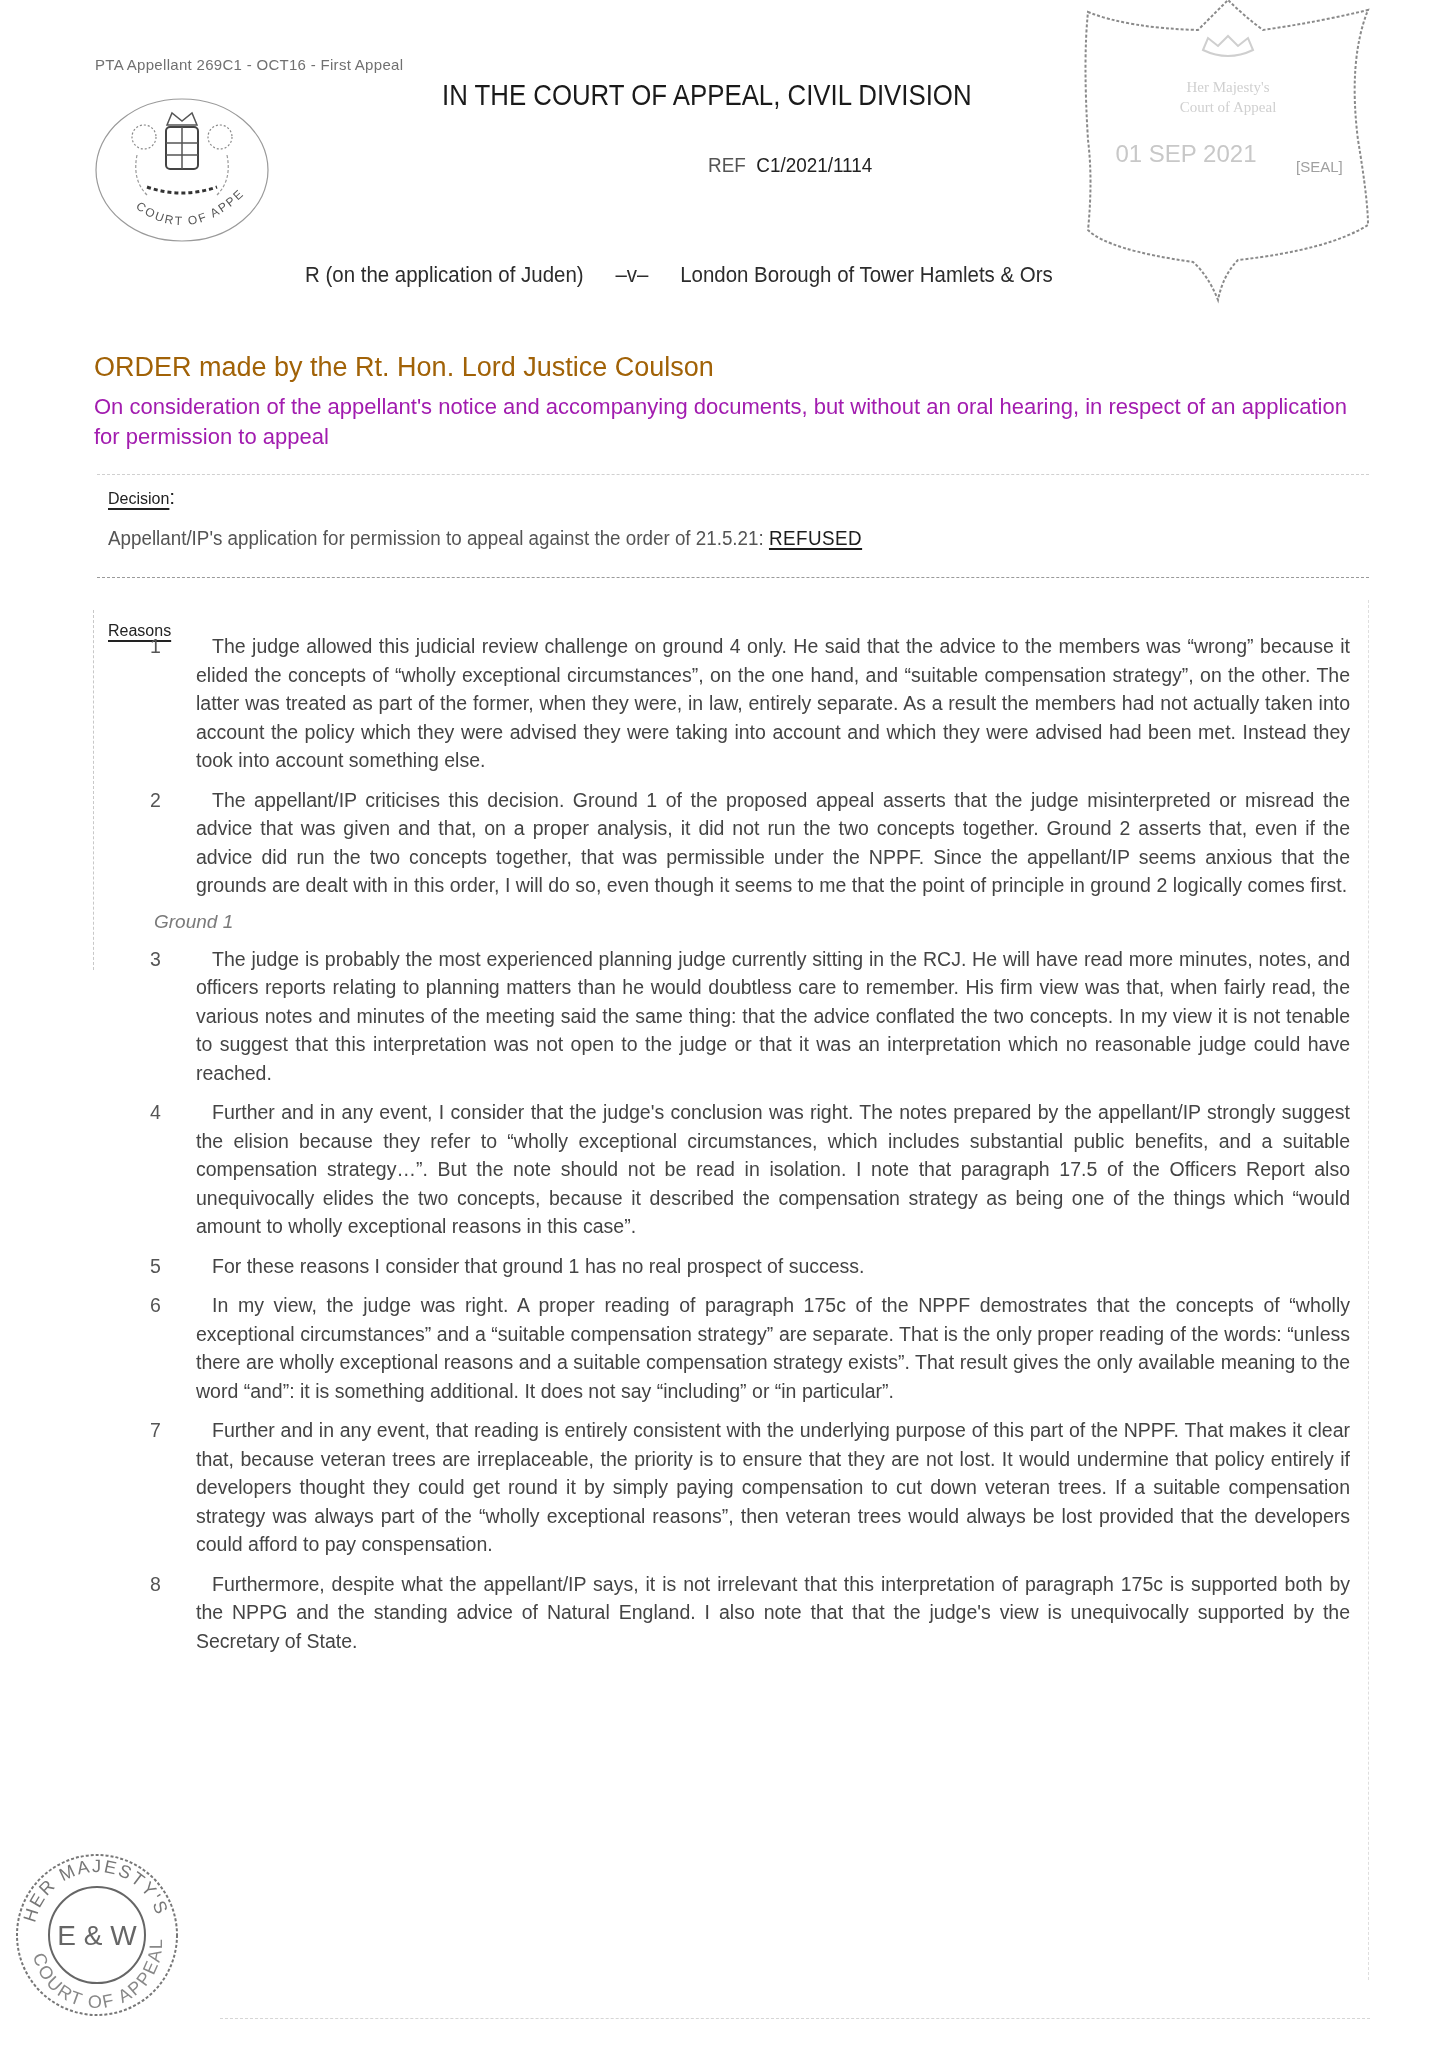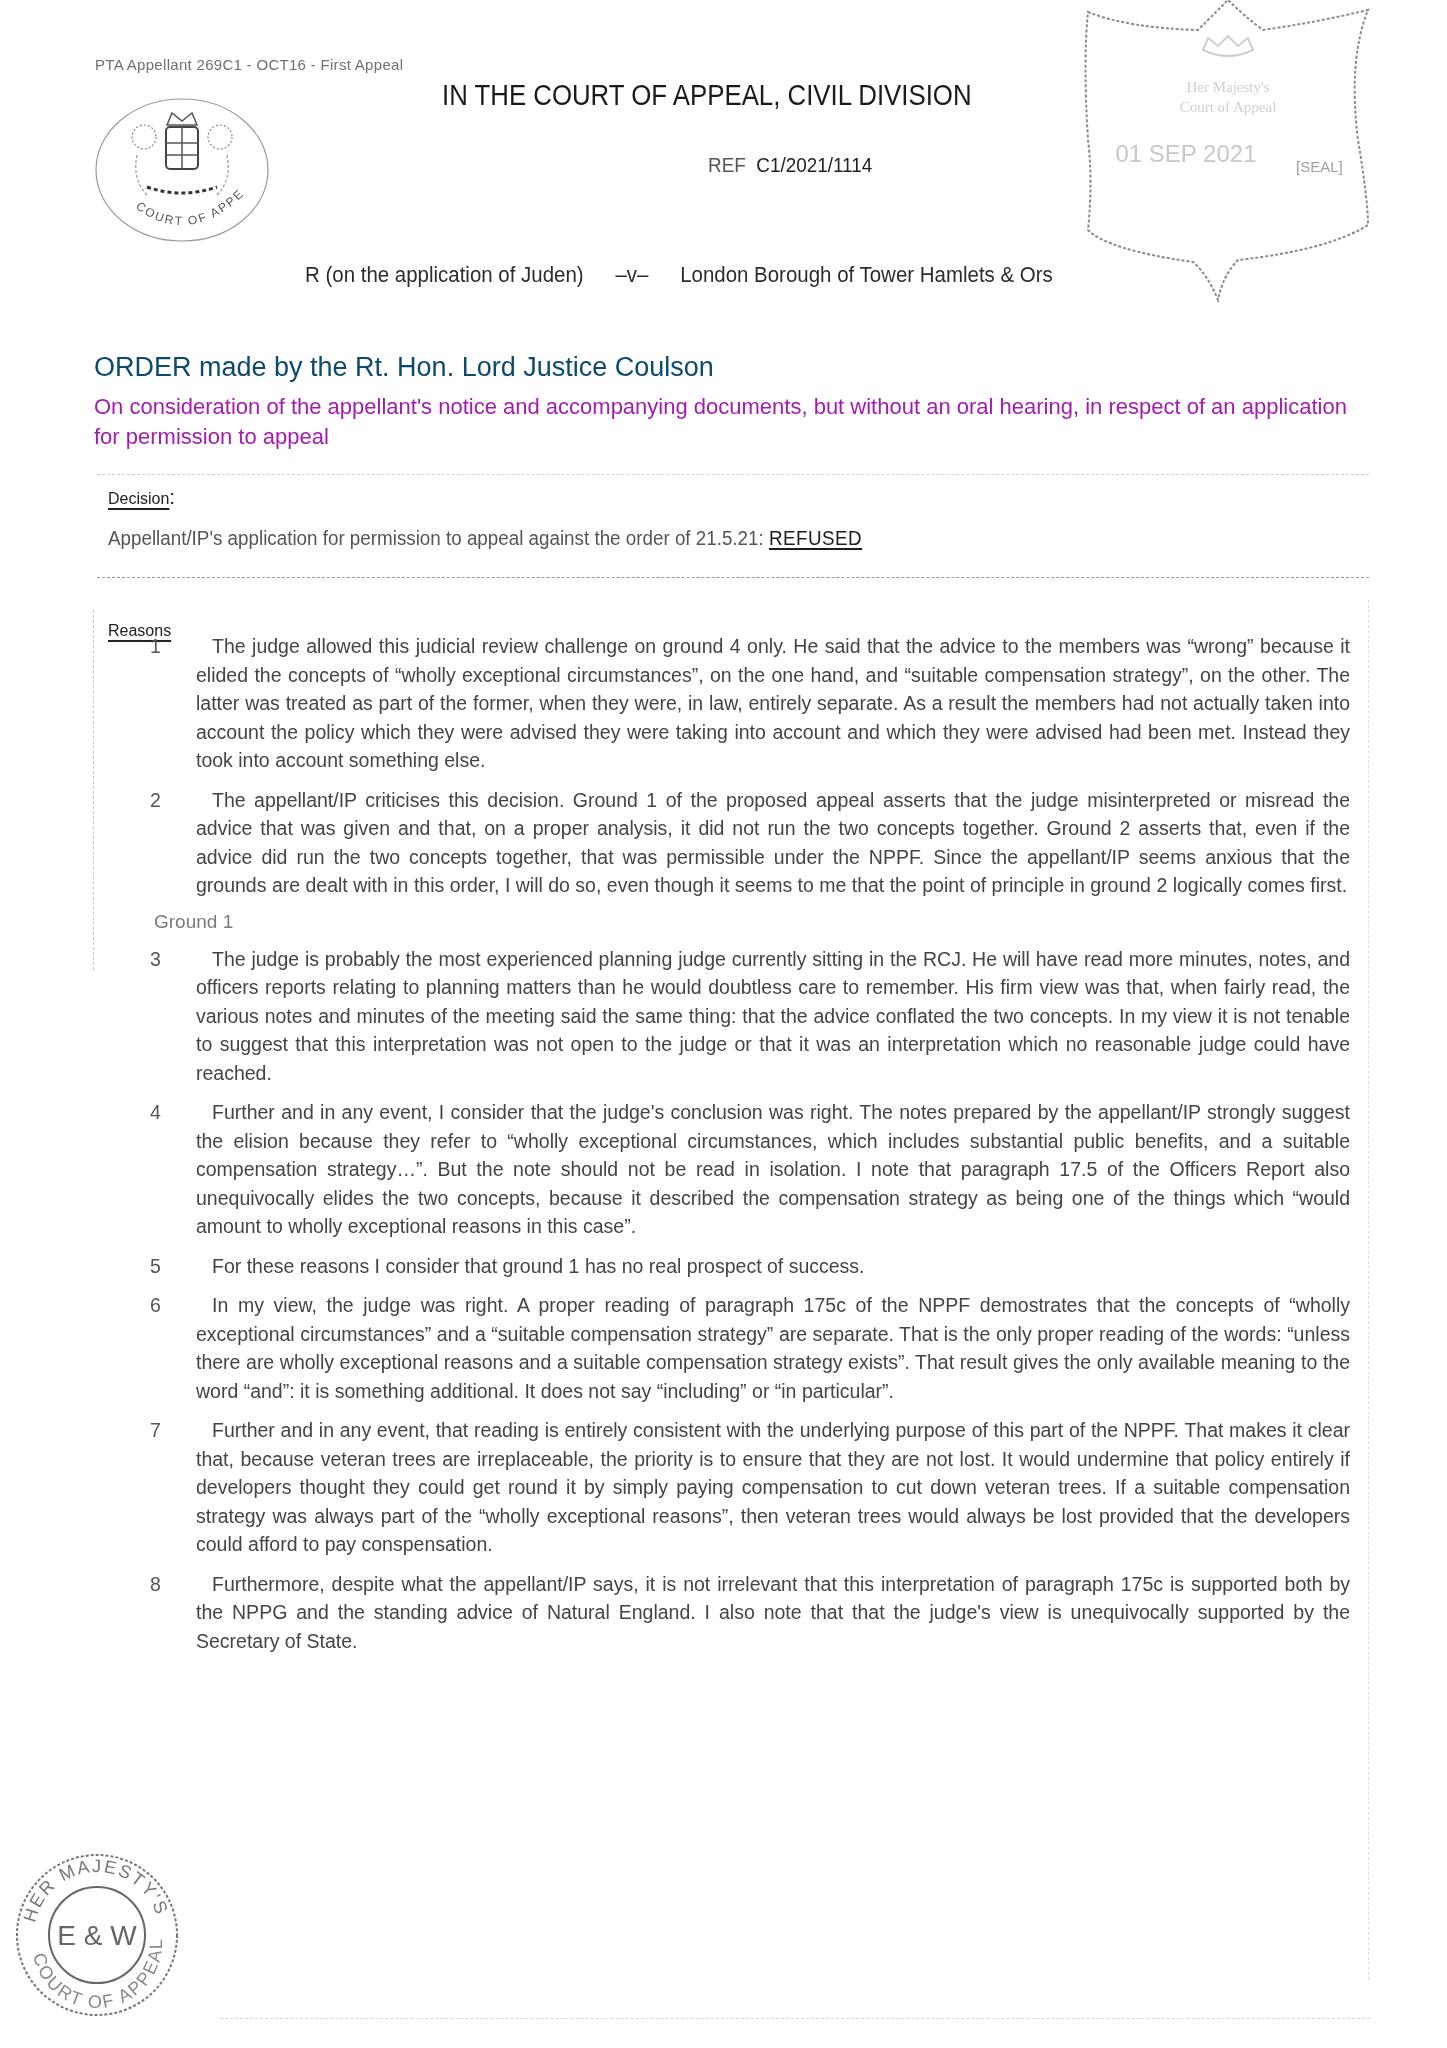--- a/index.html
+++ b/index.html
@@ -11,35 +11,35 @@
     .template-line { left: 95px; top: 56px; font-size: 15px; color: #707070; letter-spacing: 0.3px; }
     .court-title { left: 442px; top: 78px; font-size: 30px; color: #1a1a1a; transform: scaleX(0.86); transform-origin: left top; white-space: nowrap; }
     .ref-line { left: 708px; top: 153px; font-size: 21px; color: #555; transform: scaleX(0.9); transform-origin: left top; white-space: nowrap; }
     .ref-line .ref-val { color: #222; }
     .parties { left: 305px; top: 262px; font-size: 22px; color: #2c2c2c; white-space: nowrap; transform: scaleX(0.93); transform-origin: left top; }
     .parties span { margin-right: 28px; }
     .crest { left: 92px; top: 95px; width: 180px; height: 150px; }
     .seal-top { left: 1068px; top: 0px; width: 320px; height: 305px; }
     .seal-bottom { left: 12px; top: 1848px; width: 170px; height: 175px; }
 
-    .order-heading { left: 94px; top: 352px; font-size: 27px; color: #0c4a6e; white-space: nowrap; text-align: right; }
+    .order-heading { left: 94px; top: 352px; font-size: 27px; color: #a16207; white-space: nowrap; text-align: right; }
     .consider { left: 94px; top: 392px; width: 1260px; font-size: 22px; line-height: 30px; color: #a21caf; }
 
     .decision-box { left: 97px; top: 474px; width: 1272px; height: 102px; border-top: 1px dashed #d0d0d0; border-bottom: 1px dashed #9a9a9a; }
     .section-label { font-size: 16px; color: #222; text-decoration: underline; text-decoration-thickness: 2px; text-underline-offset: 4px; }
     .decision-label { left: 108px; top: 485px; }
     .decision-text { left: 108px; top: 527px; font-size: 20px; color: #555; white-space: nowrap; transform: scaleX(0.94); transform-origin: left top; }
     .refused { color: #1c1c1c; text-decoration: underline; text-decoration-thickness: 2px; text-underline-offset: 3px; letter-spacing: 0.5px; }
     .reasons-label { left: 108px; top: 622px; }
 
     .reasons { left: 150px; top: 632px; width: 1200px; }
     .para { display: flex; font-size: 19.5px; line-height: 28.5px; color: #444; margin-bottom: 11px; }
     .para .num { width: 46px; flex: none; color: #555; }
     .para .txt { flex: 1; text-align: justify; text-indent: 16px; }
-    .ground { color: #7a7a7a; font-size: 19px; margin: 6px 0 12px 4px; }
+    .ground { font-style: italic; color: #7a7a7a; font-size: 19px; margin: 6px 0 12px 4px; }
     .left-rule { left: 93px; top: 610px; width: 0; height: 360px; border-left: 1px dashed #c8c8c8; }
     .right-rule { left: 1368px; top: 600px; width: 0; height: 1380px; border-left: 1px dashed #dedede; }
     .bottom-rule { left: 220px; top: 2018px; width: 1150px; border-top: 1px dashed #d6d6d6; }
   </style>
 </head>
 <body>
 
 <div class="abs template-line">PTA Appellant 269C1 - OCT16 - First Appeal</div>
 
 <svg class="abs crest" viewBox="0 0 180 150">

